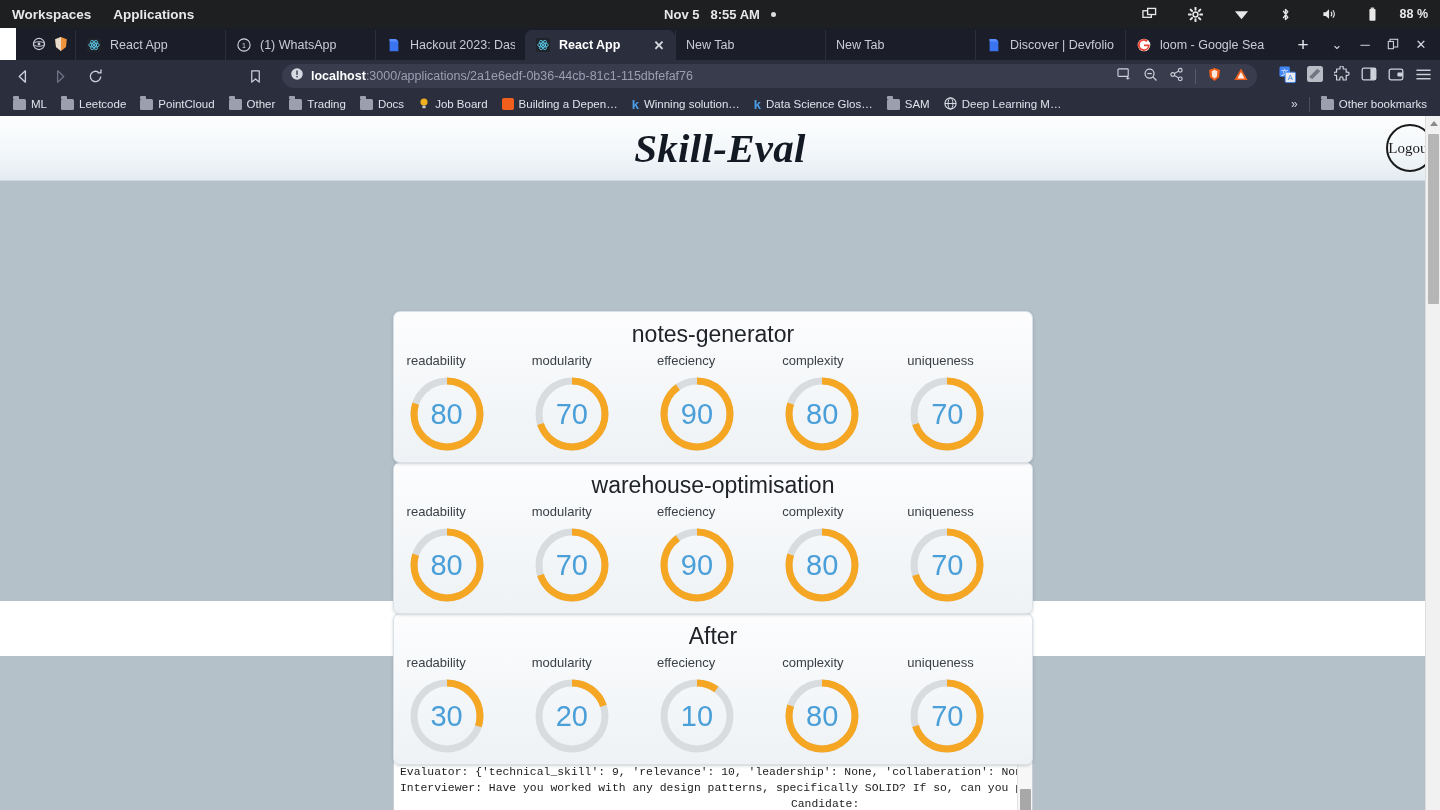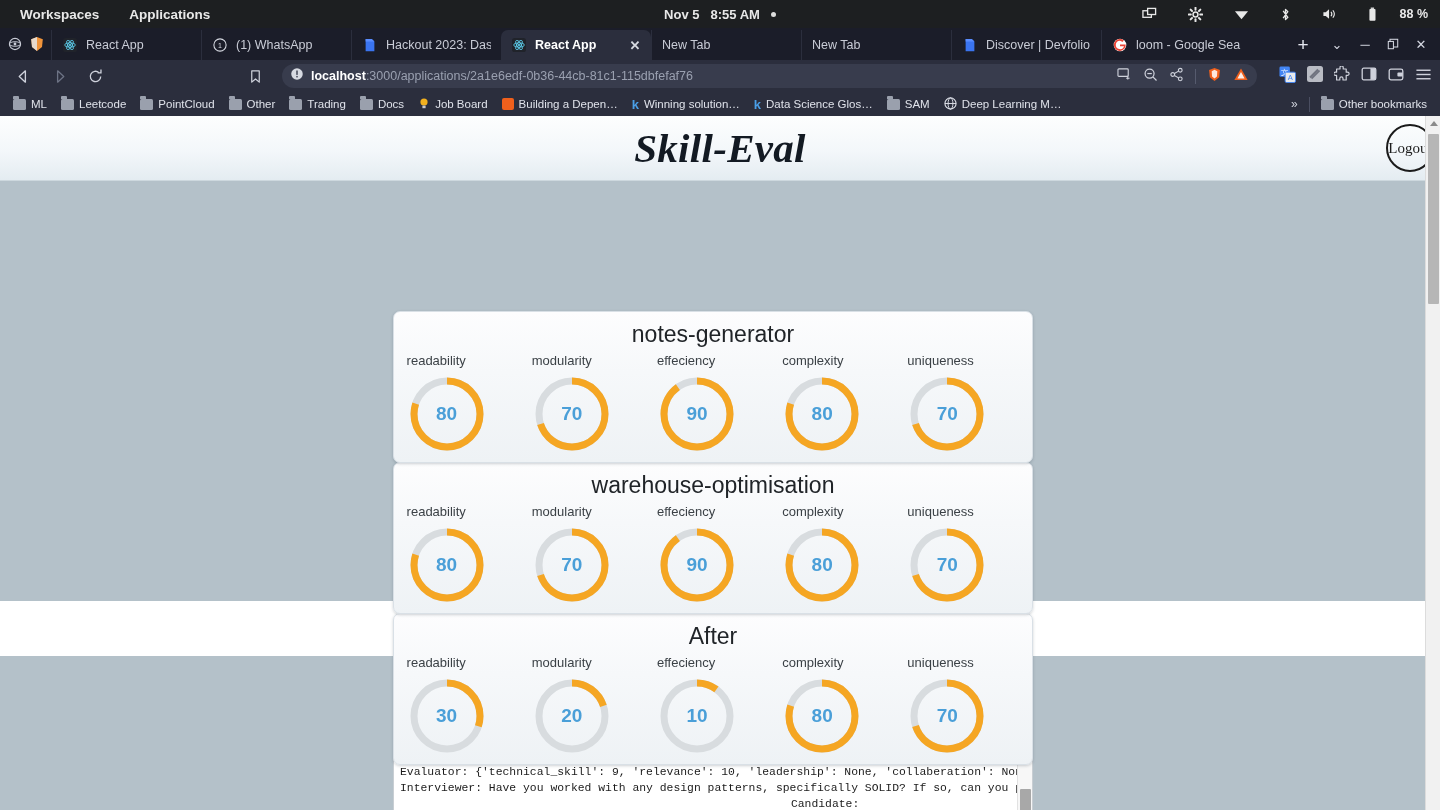--- a/index.html
+++ b/index.html
@@ -10,35 +10,35 @@
     -webkit-font-smoothing:antialiased;
   }
 
   
   .osbar{
     height:28px; background:#1d1f21; color:#e8e8e8;
     display:flex; align-items:center; padding:0 12px;
     font-size:13.5px; font-weight:700; position:relative;
   }
   .osbar .menu{ display:flex; gap:22px; }
-  .osbar .menu span{ cursor:default;margin-left:8px; }
+  .osbar .menu span{ cursor:default; }
   .osbar .clock{
     position:absolute; left:0; right:0; text-align:center;
     font-size:13px; font-weight:700; pointer-events:none;
     display:flex; justify-content:center; align-items:center; gap:11px;
   }
   .osbar .clock .dot{ width:5px;height:5px;border-radius:50%;background:#ddd; display:inline-block;}
   .osbar .tray{ margin-left:auto; display:flex; align-items:center; gap:31px; z-index:2;}
   .osbar .tray svg{ display:block; }
   .osbar .battery-pct{ font-size:12.5px; font-weight:700; margin-left:-8px;}
 
   
   .tabstrip{
     height:32px; background:#1b1d29; display:flex; align-items:flex-end;
-    padding-left:4px; position:relative;
+    padding-left:12px; position:relative;margin-left:16px;
   }
   .tb-left{display:flex;align-items:center;height:32px;gap:4px;padding:0 5px 0 2px;}
   .tb-left .glyph{width:18px;height:18px;display:flex;align-items:center;justify-content:center;}
   .tabs{display:flex; align-items:flex-end; height:32px; flex:1; min-width:0;}
   .tab{
     height:30px; display:flex; align-items:center; gap:8px;
     padding:0 10px; min-width:0; width:150px; flex:0 0 150px;
     color:#c9ccd6; font-size:12.5px; position:relative;
     border-left:1px solid #2b2e3d;
   }
@@ -127,21 +127,21 @@
     text-align:center; font-size:23px; color:#202428; font-weight:400;
     padding:3px 0 5px 0;
   }
   .metrics{ display:flex; justify-content:space-around; padding:0 6px;}
   .metric{ width:112px; display:flex; flex-direction:column; align-items:flex-start;}
   .metric-label{ font-size:13px; color:#3b4146; margin-bottom:6px;}
   .gauge{ position:relative; width:80px; height:80px; }
   .gauge svg{ display:block; transform:rotate(-90deg);}
   .gauge .val{
     position:absolute; inset:0; display:flex; align-items:center; justify-content:center;
-    font-size:19px; color:#4a9fd8; font-weight:700;
+    font-size:29px; color:#4a9fd8; font-weight:400;
   }
 
   
   .transcript{
     position:absolute; left:393px; top:498px; width:640px; height:178px;
     background:#ffffff; border:1px solid #c8ced3;
     overflow:hidden; display:flex;
   }
   .tr-inner{
     flex:1; padding:4px 6px 0 6px;

